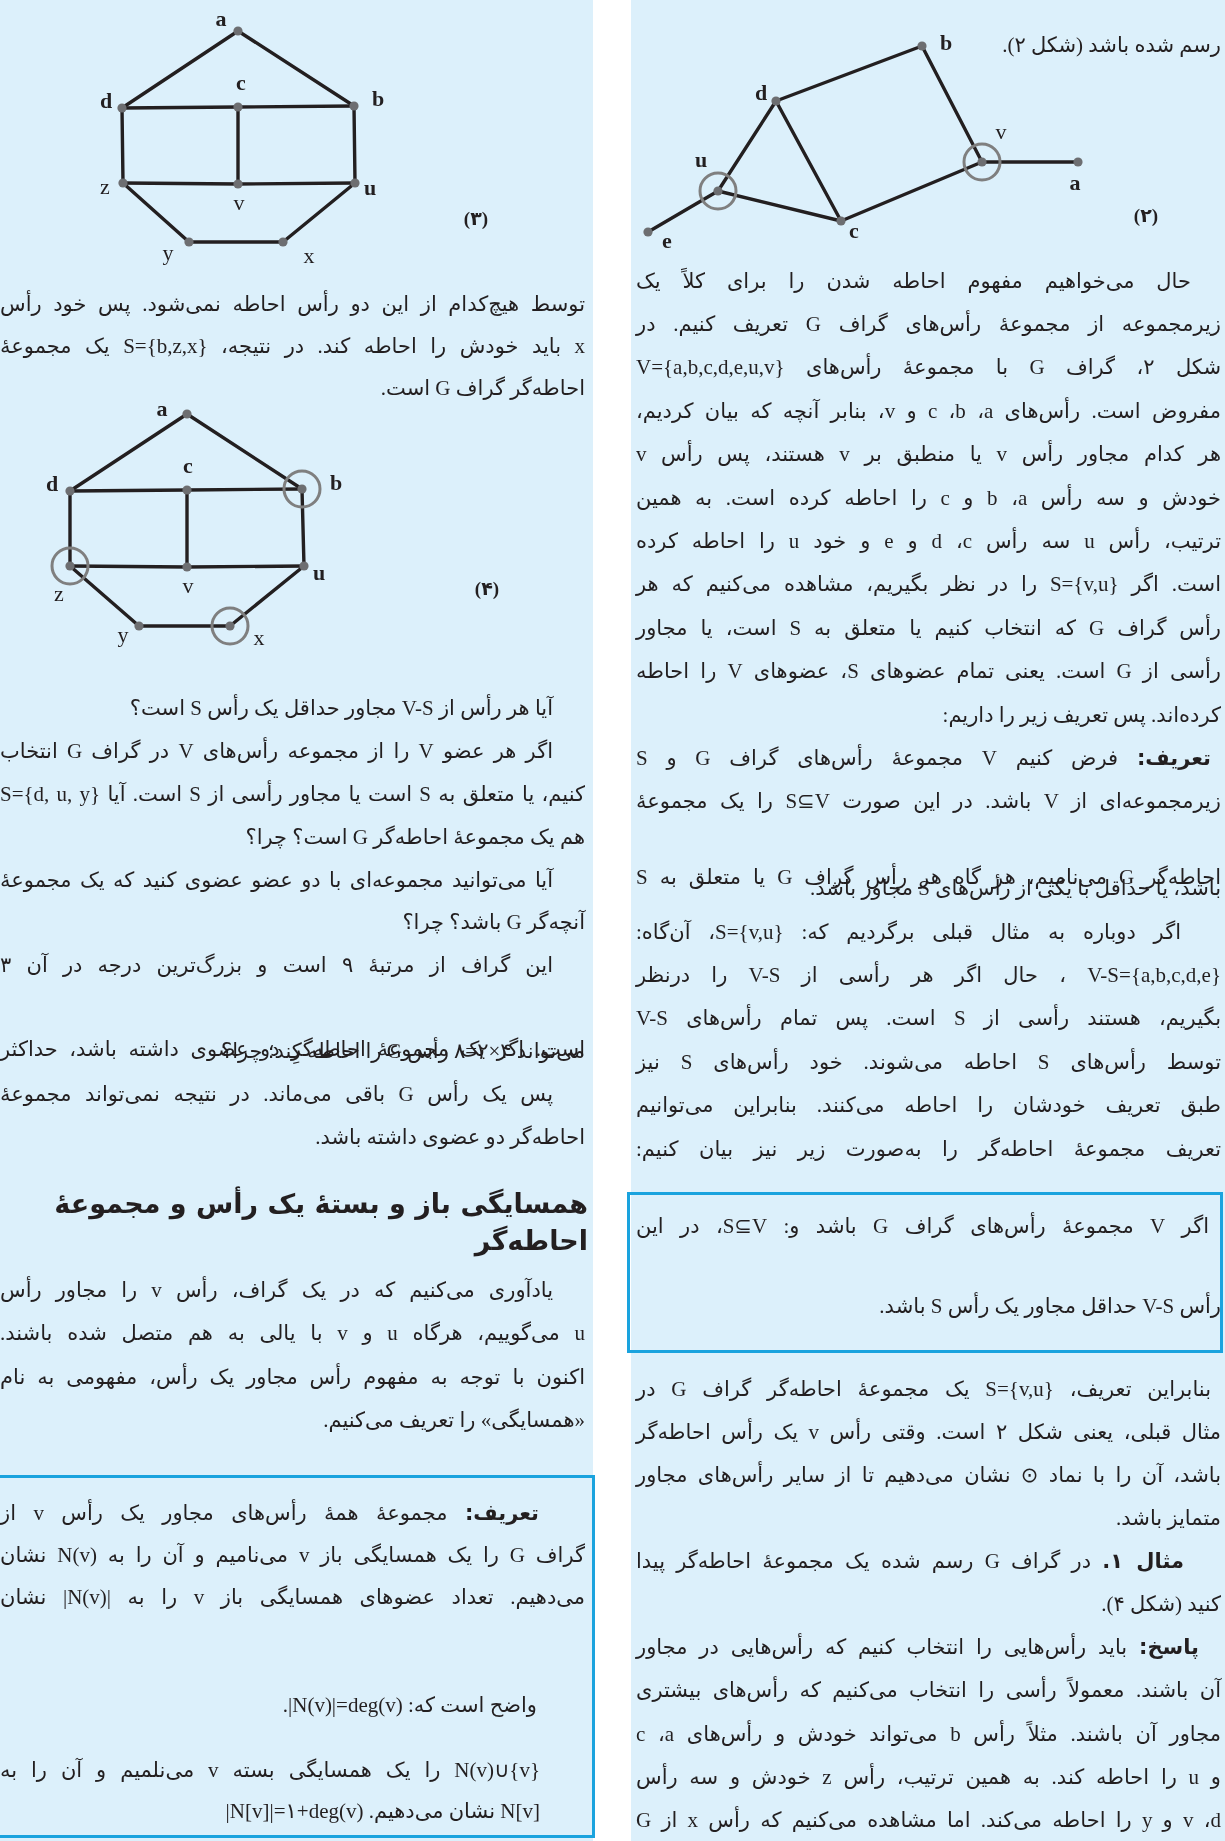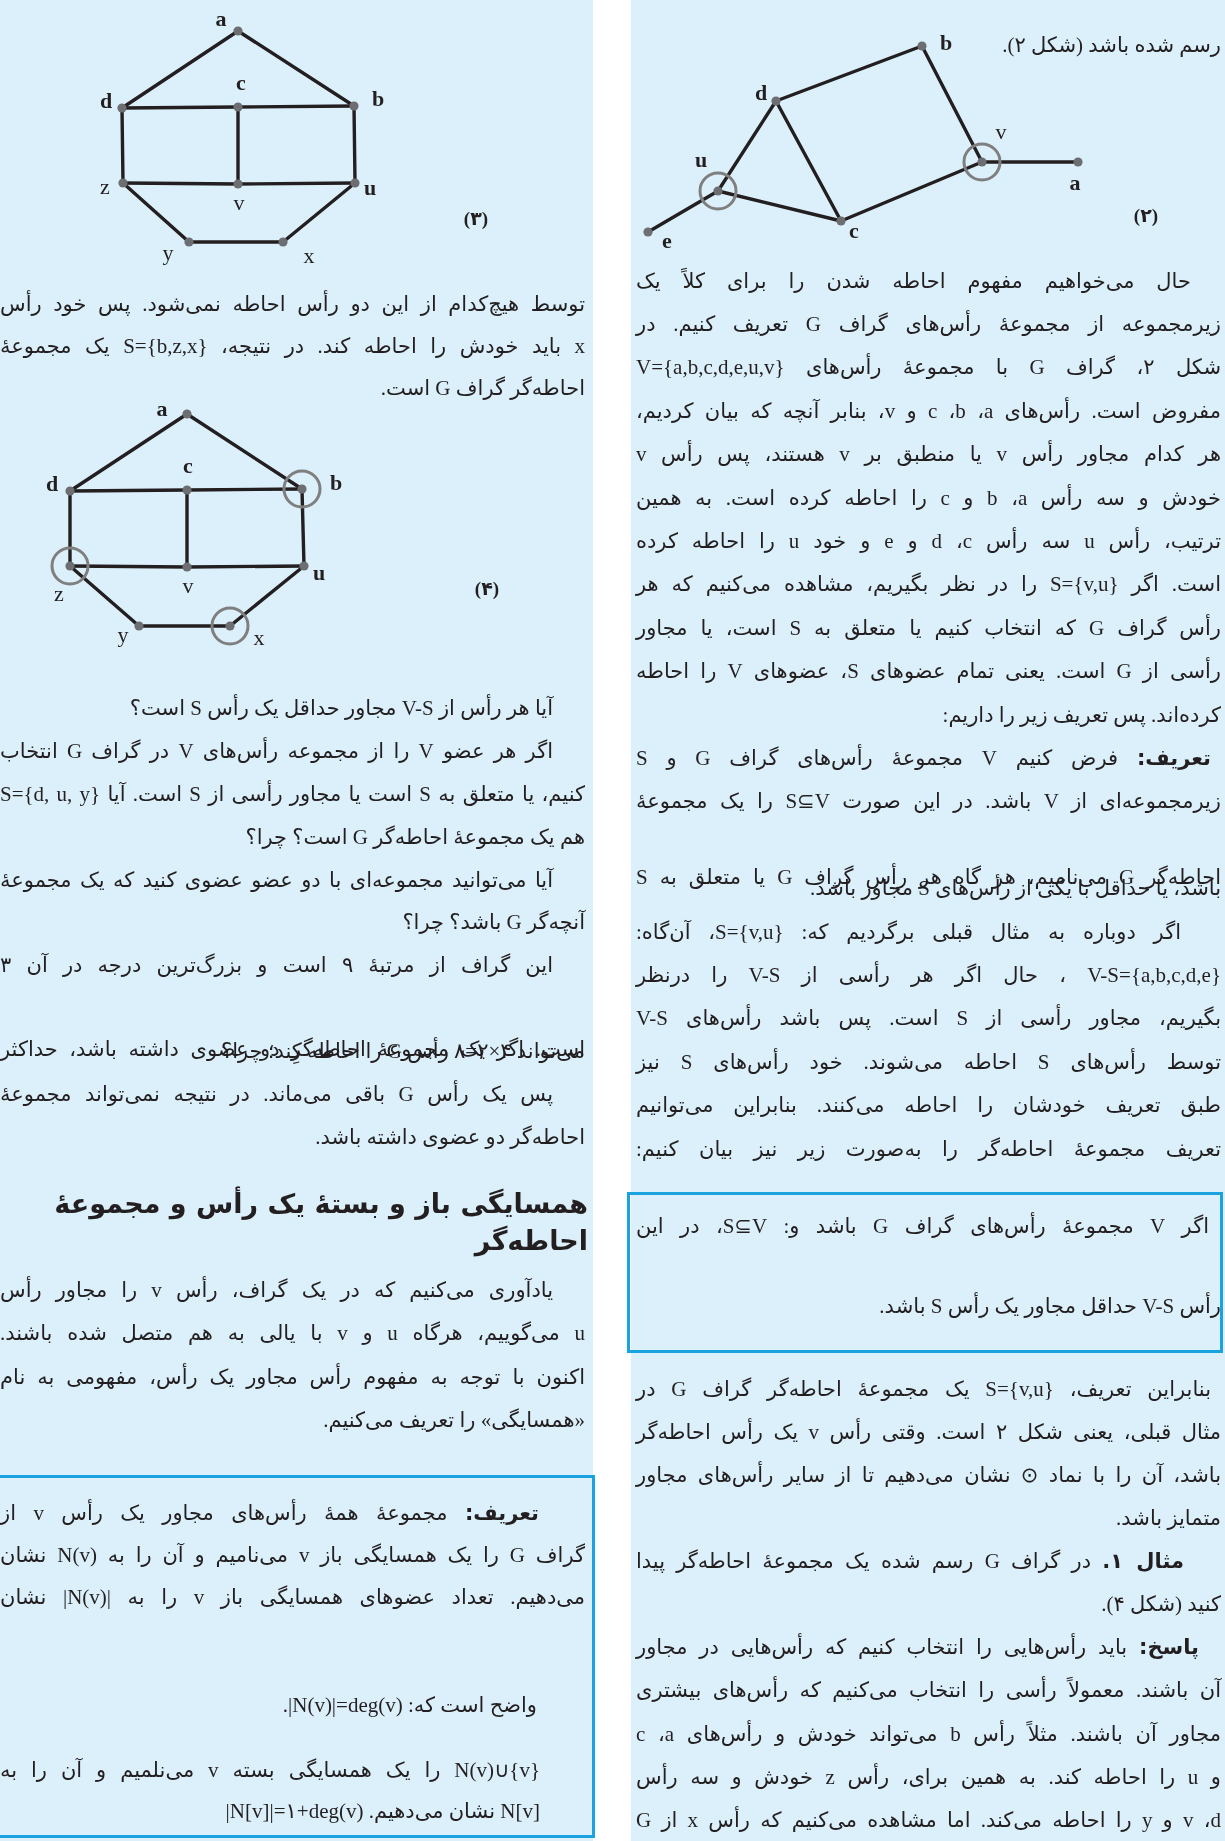--- a/index.html
+++ b/index.html
@@ -186,35 +186,35 @@
   <div class="ln j" style="top:650px">رأسی از G است. یعنی تمام عضوهای S، عضوهای V را احاطه</div>
   <div class="ln r" style="top:694px">کرده‌اند. پس تعریف زیر را داریم:</div>
 
   <div class="ln j" style="top:737px;padding-right:10px"><span class="lbl">تعریف:</span><span> فرض کنیم V مجموعهٔ رأس‌های گراف G و S</span></div>
   <div class="ln j" style="top:780px">زیرمجموعه‌ای از V باشد. در این صورت ⁦S⊆V⁩ را یک مجموعهٔ</div>
   <div class="ln j" style="top:856px">احاطه‌گر G می‌نامیم، هر گاه هر رأس گراف G یا متعلق به S</div>
   <div class="ln r" style="top:867px">باشد، یا حداقل با یکی از رأس‌های S مجاور باشد.</div>
 
   <div class="ln j" style="top:911px;padding-right:40px">اگر دوباره به مثال قبلی برگردیم که: ⁦S={v,u}⁩، آن‌گاه:</div>
   <div class="ln j" style="top:954px">⁦V-S={a,b,c,d,e}⁩ ، حال اگر هر رأسی از V-S را درنظر</div>
-  <div class="ln j" style="top:997px">بگیریم، مجاور رأسی از S است. پس باشد رأس‌های V-S</div>
+  <div class="ln j" style="top:997px">بگیریم، هستند رأسی از S است. پس تمام رأس‌های V-S</div>
   <div class="ln j" style="top:1041px">توسط رأس‌های S احاطه می‌شوند. خود رأس‌های S نیز</div>
   <div class="ln j" style="top:1084px">طبق تعریف خودشان را احاطه می‌کنند. بنابراین می‌توانیم</div>
   <div class="ln j" style="top:1128px">تعریف مجموعهٔ احاطه‌گر را به‌صورت زیر نیز بیان کنیم:</div>
 
   <div class="box" style="left:-4px;top:1192px;width:596px;height:161px"></div>
   <div class="ln j" style="top:1205px;padding-right:12px">اگر V مجموعهٔ رأس‌های گراف G باشد و: ⁦S⊆V⁩، در این</div>
   <div class="ln r" style="top:1285px">رأس V-S حداقل مجاور یک رأس S باشد.</div>
 
   <div class="ln j" style="top:1368px;padding-right:10px">بنابراین تعریف، ⁦S={v,u}⁩ یک مجموعهٔ احاطه‌گر گراف G در</div>
   <div class="ln j" style="top:1411px">مثال قبلی، یعنی شکل ۲ است. وقتی رأس v یک رأس احاطه‌گر</div>
   <div class="ln j" style="top:1454px">باشد، آن را با نماد ⊙ نشان می‌دهیم تا از سایر رأس‌های مجاور</div>
   <div class="ln r" style="top:1497px">متمایز باشد.</div>
 
   <div class="ln j" style="top:1540px;padding-right:37px"><span class="lbl">مثال ۱.</span><span> در گراف G رسم شده یک مجموعهٔ احاطه‌گر پیدا</span></div>
   <div class="ln r" style="top:1583px">کنید (شکل ۴).</div>
 
   <div class="ln j" style="top:1626px;padding-right:22px"><span class="lbl">پاسخ:</span><span> باید رأس‌هایی را انتخاب کنیم که رأس‌هایی در مجاور</span></div>
   <div class="ln j" style="top:1669px">آن باشند. معمولاً رأسی را انتخاب می‌کنیم که رأس‌های بیشتری</div>
   <div class="ln j" style="top:1713px">مجاور آن باشند. مثلاً رأس b می‌تواند خودش و رأس‌های a‏، c</div>
-  <div class="ln j" style="top:1756px">و u را احاطه کند. به همین برای، رأس z خودش و سه رأس</div>
+  <div class="ln j" style="top:1756px">و u را احاطه کند. به همین ترتیب، رأس z خودش و سه رأس</div>
   <div class="ln j" style="top:1799px">d‏، v و y را احاطه می‌کند. اما مشاهده می‌کنیم که رأس x از G</div>
 </div>
 
 </body></html>

